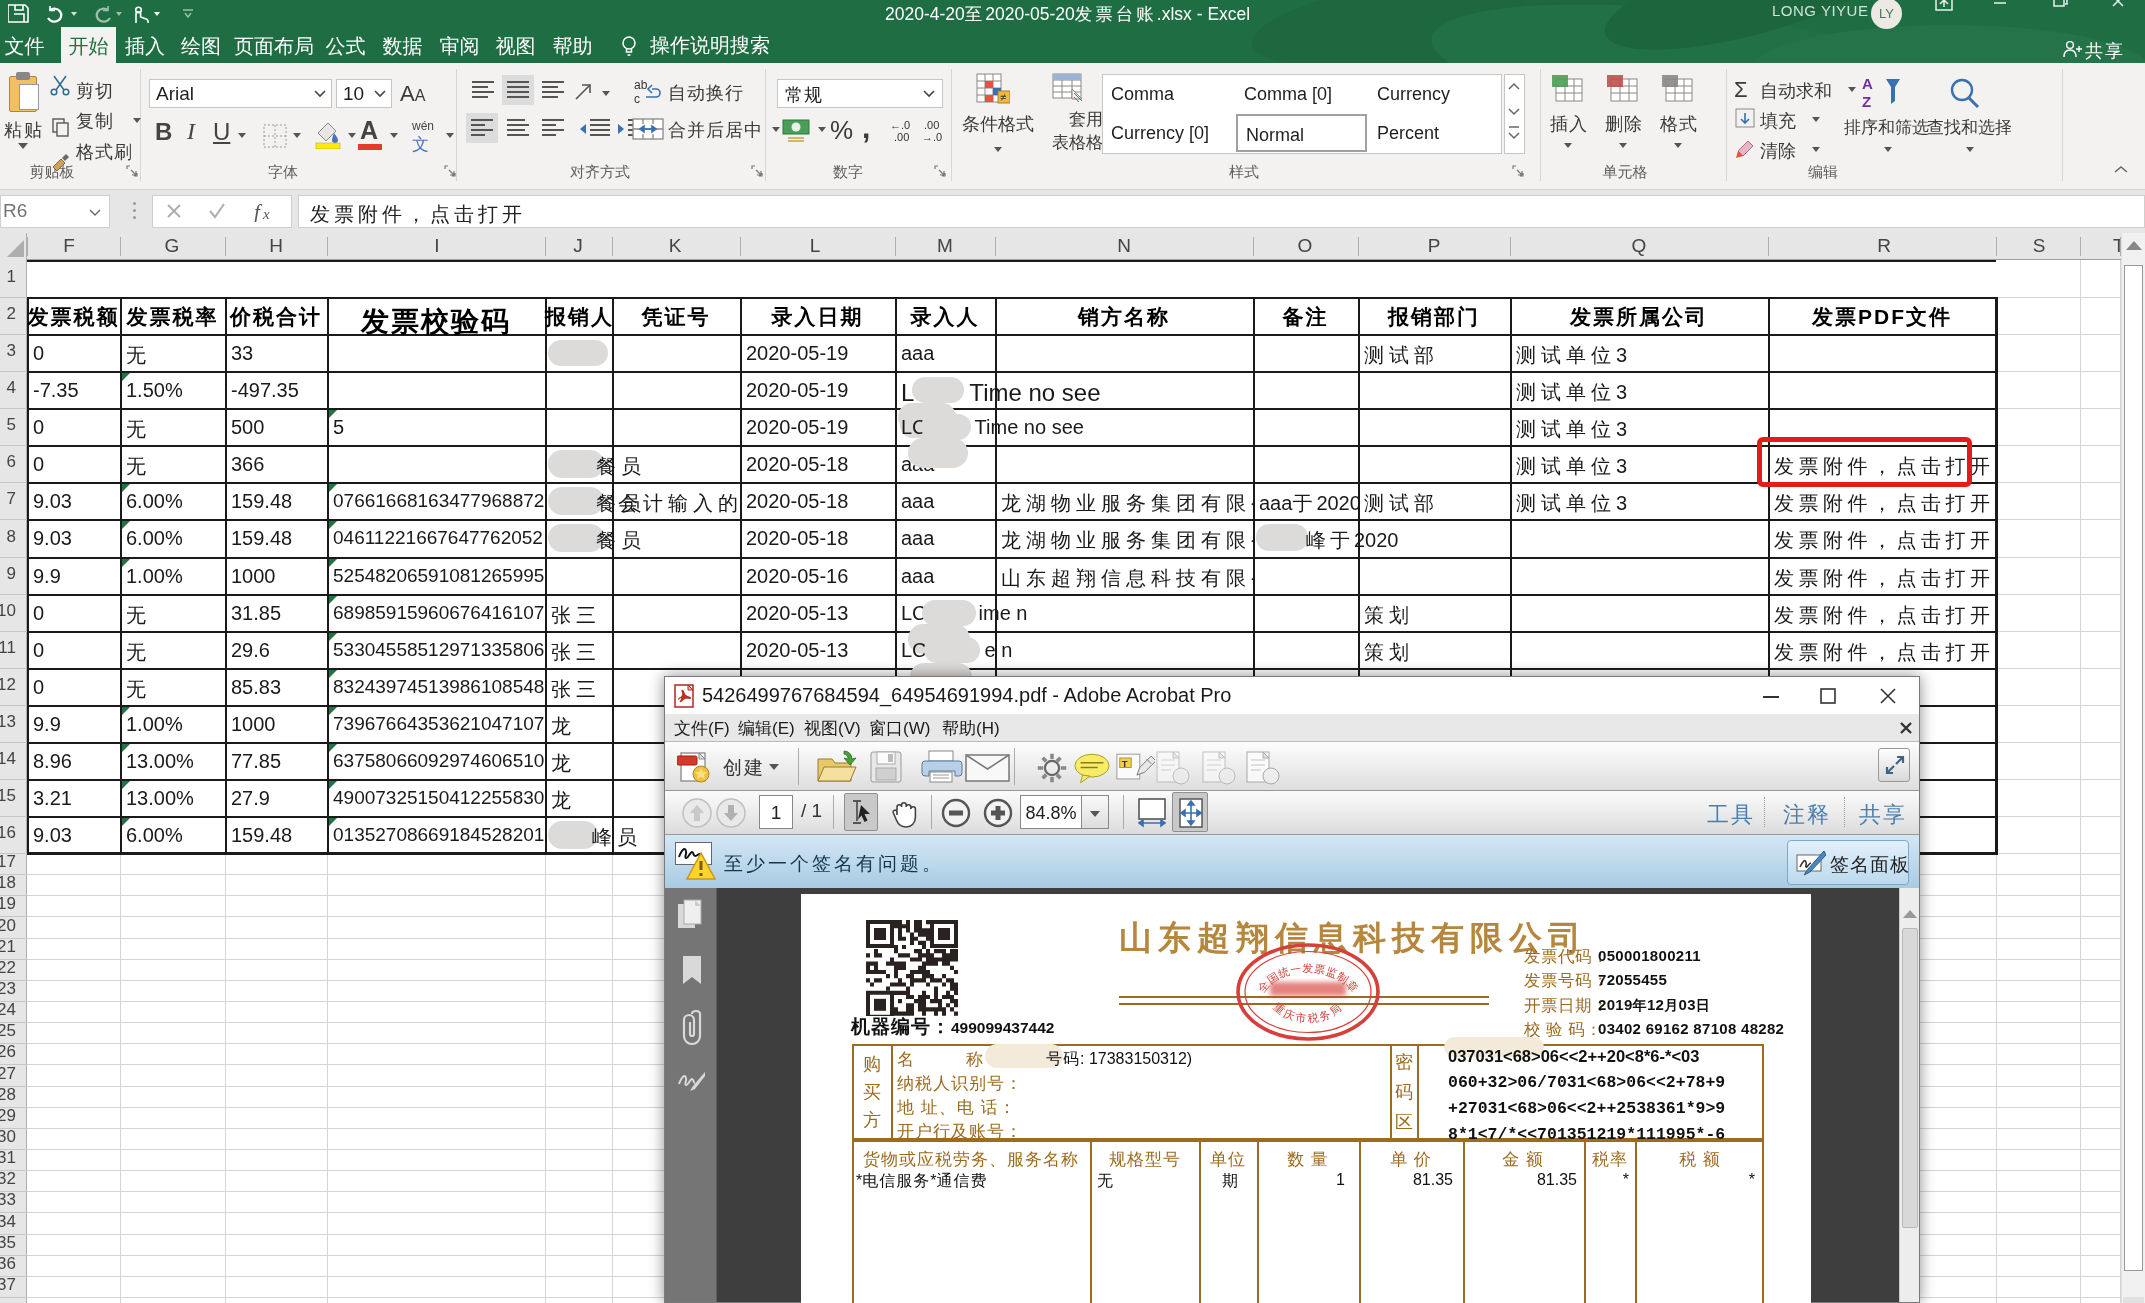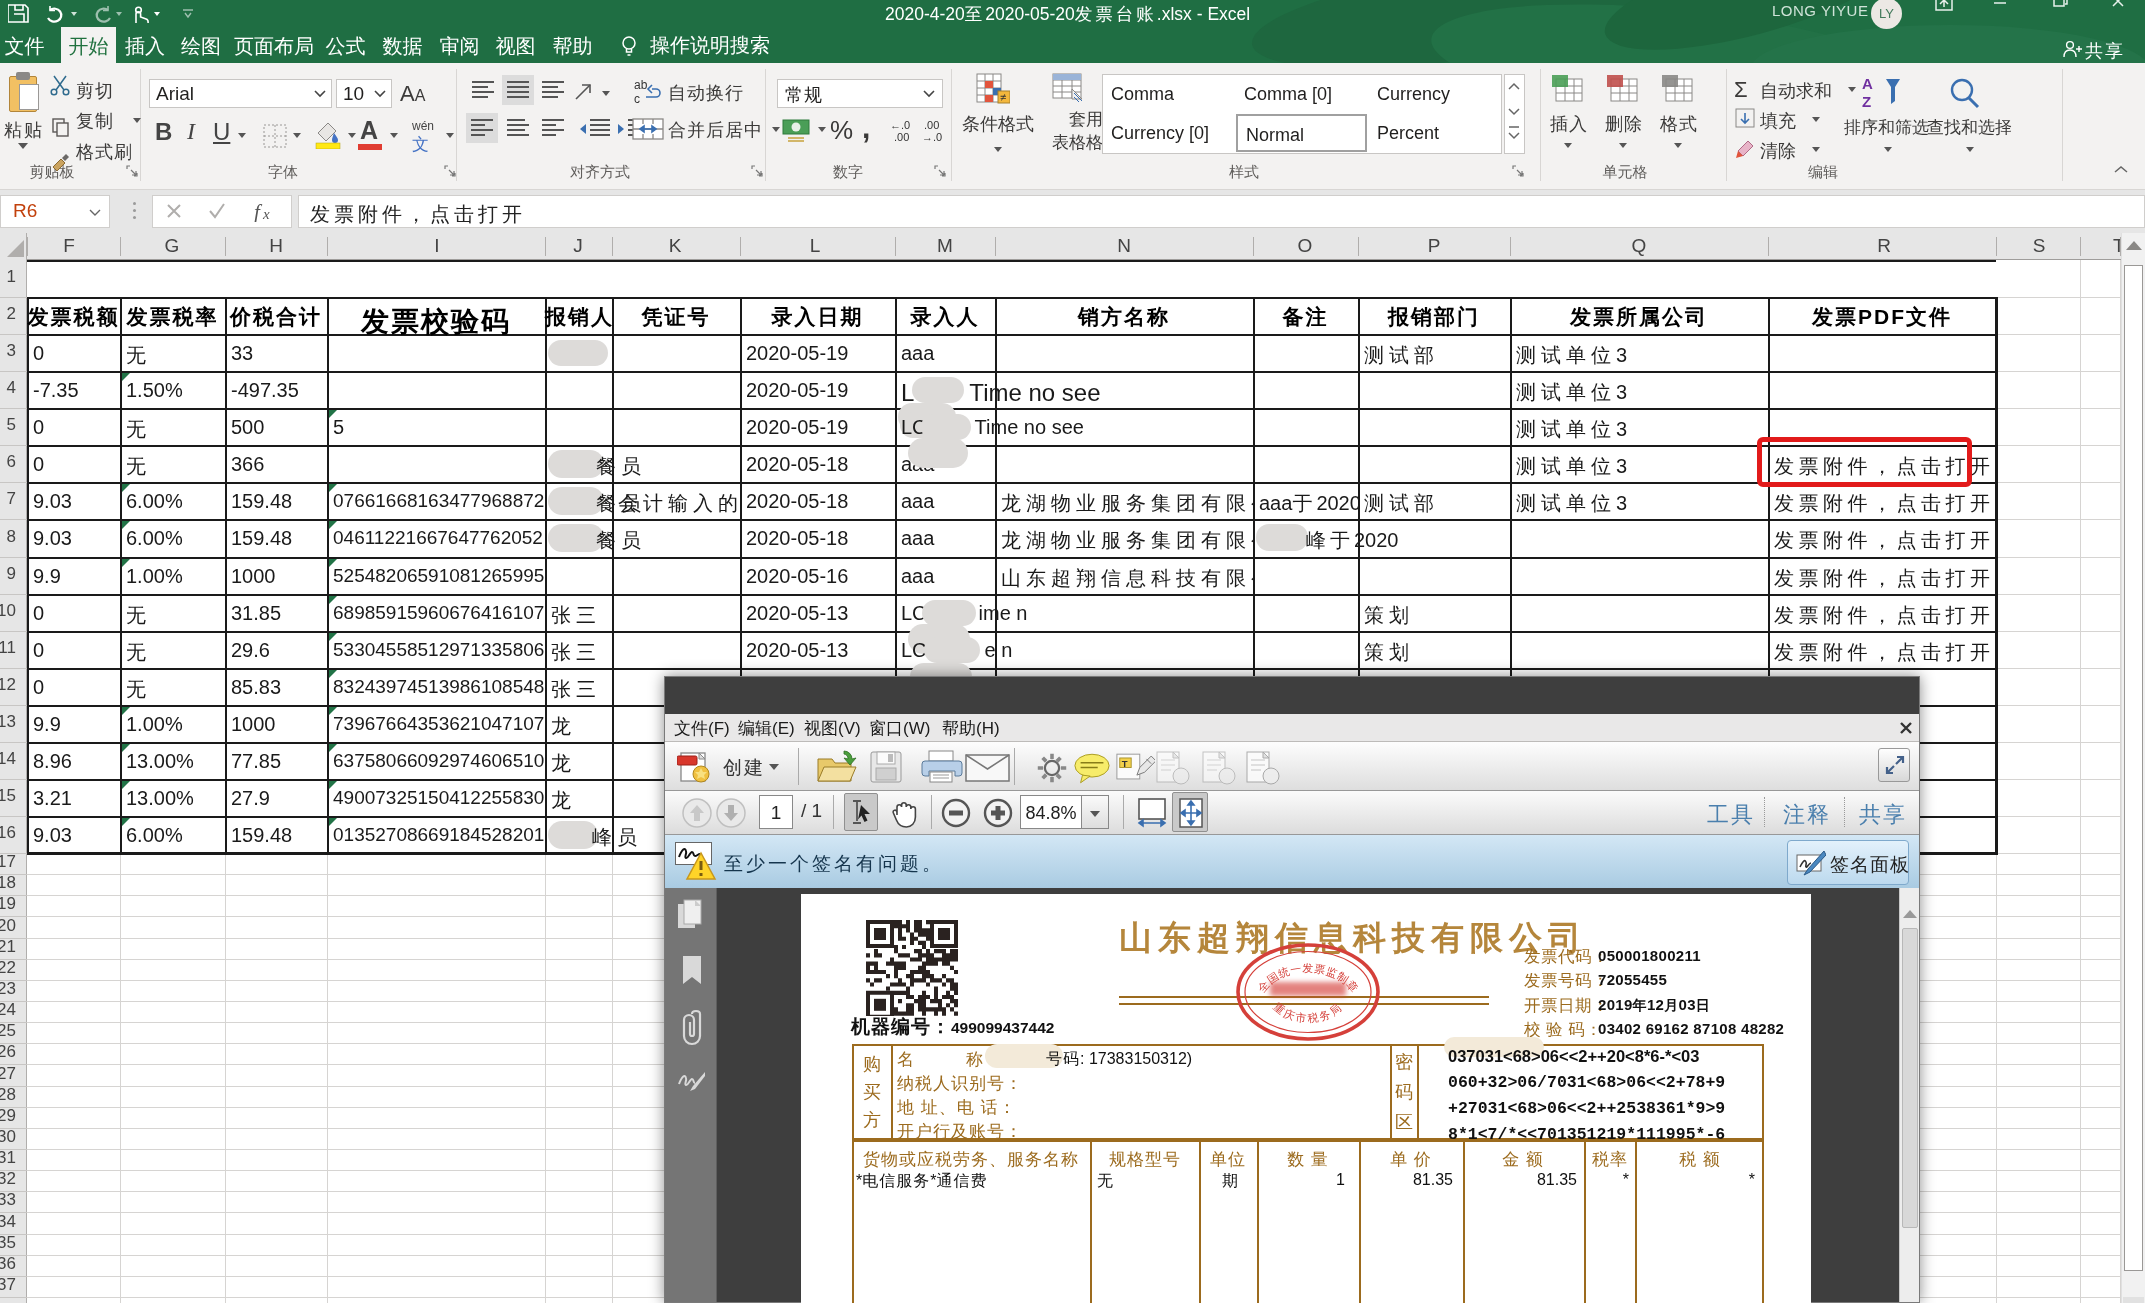--- a/index.html
+++ b/index.html
@@ -383,21 +383,21 @@
       <path d="M23 23 l9 9" stroke="#3a6fb0" stroke-width="3"></path>
     </svg>
 <div class="ab nw" style="left:1927px;top:53px;font-size:17px;color:#3b3a39">查找和选择</div>
 <div class="ab" style="left:1966px;top:84px;width:0;height:0;border-left:4px solid transparent;border-right:4px solid transparent;border-top:5px solid #555"></div>
 <svg class="ab" style="left:2112px;top:100px" width="18" height="14" viewBox="0 0 18 14">
       <path d="M3 9 l6 -5 l6 5" stroke="#666" fill="none" stroke-width="1.5"></path>
     </svg>
 </div>
 <div class="ab" style="left:0;top:190px;width:2145px;height:43px;background:#e6e6e6">
 <div class="ab" style="left:0;top:5px;width:110px;height:33px;background:#fff;border:1px solid #d0cecc">
-      <span style="position:absolute;left:12px;top:4px;font-size:19px;color:#c2410c">R6</span>
+      <span style="position:absolute;left:2px;top:4px;font-size:19px;color:#737373">R6</span>
       <svg class="ab" style="right:8px;top:13px" width="12" height="8" viewBox="0 0 12 8">
         <path d="M1 1 l5 5 l5 -5" stroke="#666" fill="none" stroke-width="1.4"></path>
       </svg>
     </div>
 <div class="ab" style="left:133px;top:12px;width:3px;height:3px;background:#9a9a9a;border-radius:50%;box-shadow:0 7px 0 #9a9a9a,0 14px 0 #9a9a9a"></div>
 <div class="ab" style="left:152px;top:5px;width:140px;height:33px;background:#fff;border:1px solid #d0cecc"></div>
 <svg class="ab" style="left:162px;top:12px" width="120" height="20" viewBox="0 0 120 20">
       <g stroke="#b0aeac" fill="none" stroke-width="2">
         <path d="M6 3 l12 12 M18 3 l-12 12"></path>
         <path d="M48 9 l5 6 l9 -13"></path>
@@ -844,20 +844,35 @@
 <div class="ab" style="left:122px;top:585px;width:0;height:0;border-right:8px solid transparent;border-top:8px solid #217346"></div>
 <div class="ab" style="left:329px;top:585px;width:0;height:0;border-right:8px solid transparent;border-top:8px solid #217346"></div>
 <div class="ab" style="left:1757px;top:204px;width:215px;height:50px;border:5px solid #e21b1b;border-radius:6px"></div>
 </div>
 <div class="ab" style="left:2121px;top:233px;width:24px;height:1070px;background:#f1f1f1;border-left:1px solid #e0e0e0">
 <div class="ab" style="left:4px;top:8px;width:0;height:0;border-left:8px solid transparent;border-right:8px solid transparent;border-bottom:9px solid #8a8886"></div>
 <div class="ab" style="left:2px;top:32px;width:19px;height:1006px;background:#fff;border:1px solid #9a9896"></div>
 <div class="ab" style="left:1px;top:1064px;width:21px;height:6px;background:#e1e1e1"></div>
 </div>
 <div class="ab" style="left:664px;top:676px;width:1256px;height:627px;background:#3e3e3e;border:1px solid #7a7a7a;box-shadow:0 0 14px rgba(0,0,0,.45);overflow:hidden">
+<div class="ab" style="left:0;top:0;width:1254px;height:37px;background:#fff">
+<svg class="ab" style="left:9px;top:7px" width="23" height="24" viewBox="0 0 23 24">
+<rect x="1" y="1" width="18" height="22" fill="#fff" stroke="#b0281e" stroke-width="1.5"></rect>
+<path d="M14 1 l5 5 h-5 z" fill="#f0b9b4" stroke="#b0281e"></path>
+<path d="M4 16 c0 -3 3 -2 4 -5 c1 -3 -2 -4 0 -5 c2 -1 2 3 4 5 c2 2 5 1 5 3 c0 2 -4 0 -6 1 c-2 1 -4 4 -5 3 c-1 -1 2 -3 1 -4z" fill="#c22e22"></path>
+      </svg>
+<div class="ab nw" style="left:37px;top:7px;font-size:20px;color:#1a1a1a">5426499767684594_64954691994.pdf - Adobe Acrobat Pro</div>
+<svg class="ab" style="left:1096px;top:10px" width="145" height="18" viewBox="0 0 145 18">
+        <g stroke="#333" fill="none" stroke-width="2">
+          <path d="M2 10 h16"></path>
+          <rect x="60" y="2" width="14" height="14" stroke-width="1.6"></rect>
+          <path d="M120 2 l14 14 M134 2 l-14 14" stroke-width="1.6"></path>
+        </g>
+      </svg>
+</div>
 <div class="ab" style="left:0;top:37px;width:1254px;height:28px;background:#e9e8e8;border-bottom:1px solid #bdbbb9">
 <div class="ab nw" style="left:9px;top:3px;font-size:17px;color:#1a1a1a">文件(F)</div>
 <div class="ab nw" style="left:73px;top:3px;font-size:17px;color:#1a1a1a">编辑(E)</div>
 <div class="ab nw" style="left:139px;top:3px;font-size:17px;color:#1a1a1a">视图(V)</div>
 <div class="ab nw" style="left:204px;top:3px;font-size:17px;color:#1a1a1a">窗口(W)</div>
 <div class="ab nw" style="left:277px;top:3px;font-size:17px;color:#1a1a1a">帮助(H)</div>
 <svg class="ab" style="left:1235px;top:8px" width="12" height="12" viewBox="0 0 12 12">
         <path d="M1 1 l10 10 M11 1 l-10 10" stroke="#333" stroke-width="2.4"></path>
       </svg>
 </div>

